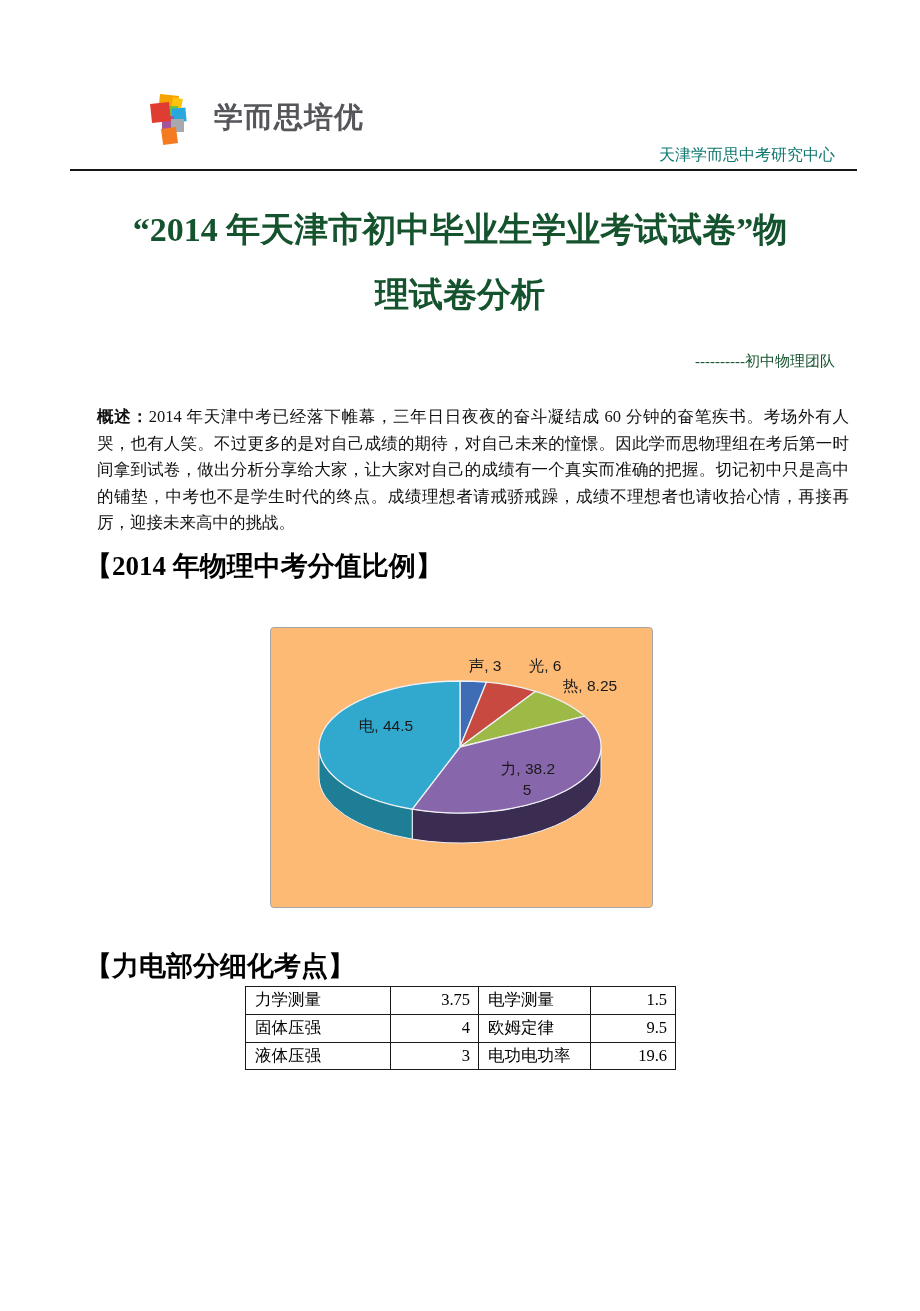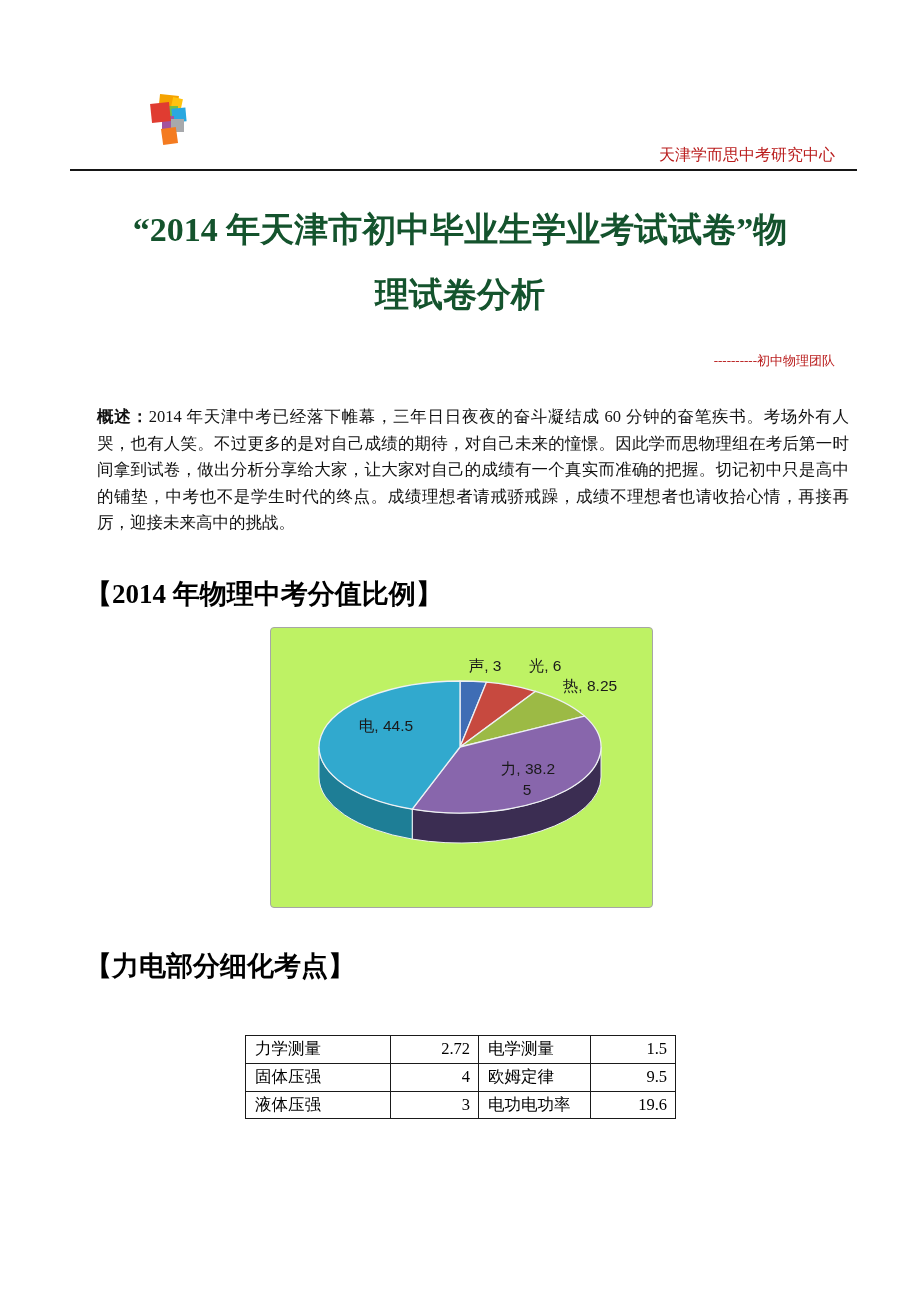--- a/index.html
+++ b/index.html
@@ -5,58 +5,59 @@
   html,body{margin:0;padding:0;}
   body{
     width:920px;height:1311px;position:relative;background:#ffffff;
     font-family:"Liberation Serif",serif;color:#000;overflow:hidden;
   }
   
   .logo-box{position:absolute;left:140px;top:86px;width:260px;height:70px;}
   .sq{position:absolute;}
   .logo-text{position:absolute;left:74px;top:12px;font-family:"Liberation Sans",sans-serif;
     font-weight:bold;font-size:29px;color:#55565a;letter-spacing:1px;}
-  .header-org{position:absolute;right:85px;top:145px;font-size:16px;color:#b91c1c;}
+  .header-org{position:absolute;right:85px;top:145px;font-size:16px;color:#0f766e;}
   .header-rule{position:absolute;left:70px;right:63px;top:169px;border-top:2px solid #161616;height:0;}
   
   .doc-title{position:absolute;left:85px;top:197px;width:750px;text-align:center;
     font-weight:bold;font-size:34px;line-height:65px;color:#14532d;}
-  .attribution{position:absolute;right:85px;top:352px;font-size:13px;color:#b91c1c;}
+  .attribution{position:absolute;right:85px;top:352px;font-size:15px;color:#14532d;}
   
   .overview{position:absolute;left:85px;top:392px;width:752px;font-size:16.5px;
     line-height:26.6px;text-align:justify;color:#111;margin:12px;}
   .overview b{font-weight:bold;}
   
   .section-h{position:absolute;left:85px;font-size:27px;font-weight:bold;color:#000;}
-  .section-h.s1{top:548px;margin-top:28px;}
+  .section-h.s1{top:548px;}
   .section-h.s2{top:948px;}
   
   .chart-box{position:absolute;left:270px;top:627px;width:381px;height:279px;
-    border:1px solid #a6a6a6;border-radius:4px;background:#bef264;text-decoration:underline;}
+    border:1px solid #a6a6a6;border-radius:4px;background:#fdba74;text-decoration:underline;}
   .chart-box svg{display:block;}
   
-  .exam-table{position:absolute;left:245px;top:1035px;width:430px;border-collapse:collapse;
+  .exam-table{position:absolute;left:245px;top:986px;width:430px;border-collapse:collapse;
     table-layout:fixed;font-size:16.5px;}
   .exam-table td{border:1px solid #1a1a1a;height:24.8px;line-height:24.8px;
     overflow:hidden;white-space:nowrap;}
   .exam-table td.name{text-align:left;padding-left:9px;}
   .exam-table td.num{text-align:right;padding-right:8px;}
 </style>
 </head>
 <body>
 
 <div class="logo-box">
   <span class="sq" style="left: 19px; top: 9px; width: 19px; height: 19px; transform: rotate(6deg); background: rgb(245, 163, 0);"></span>
   <span class="sq" style="left: 32px; top: 12px; width: 10px; height: 10px; transform: rotate(12deg); background: rgb(255, 194, 14);"></span>
   <span class="sq" style="left: 26px; top: 20px; width: 12px; height: 12px; background: rgb(114, 191, 68);"></span>
   <span class="sq" style="left: 32px; top: 22px; width: 14px; height: 14px; transform: rotate(-5deg); background: rgb(41, 168, 224);"></span>
   <span class="sq" style="left: 22px; top: 30px; width: 12px; height: 13px; background: rgb(163, 84, 158);"></span>
   <span class="sq" style="left: 31px; top: 33px; width: 13px; height: 13px; background: rgb(167, 169, 172);"></span>
   <span class="sq" style="left: 22px; top: 42px; width: 15px; height: 16px; transform: rotate(-8deg); background: rgb(244, 123, 32);"></span>
   <span class="sq" style="left: 11px; top: 17px; width: 19px; height: 19px; transform: rotate(-6deg); background: rgb(224, 60, 49);"></span>
+  <span class="logo-text">学而思培优</span>
 </div>
 <div class="header-org">天津学而思中考研究中心</div>
 <div class="header-rule"></div>
 
 <div class="doc-title">
   <div>“2014 年天津市初中毕业生学业考试试卷”物</div>
   <div>理试卷分析</div>
 </div>
 <div class="attribution">----------初中物理团队</div>
 
@@ -85,21 +86,21 @@
 <table class="exam-table">
   <colgroup>
       <col style="width:145px">
       <col style="width:88px">
       <col style="width:112px">
       <col style="width:85px">
     </colgroup>
   <tbody>
       <tr>
         <td class="name">力学测量</td>
-        <td class="num">2.72</td>
+        <td class="num">3.75</td>
         <td class="name">电学测量</td>
         <td class="num">1.5</td>
       </tr>
       <tr>
         <td class="name">固体压强</td>
         <td class="num">4</td>
         <td class="name">欧姆定律</td>
         <td class="num">9.5</td>
       </tr>
       <tr>

